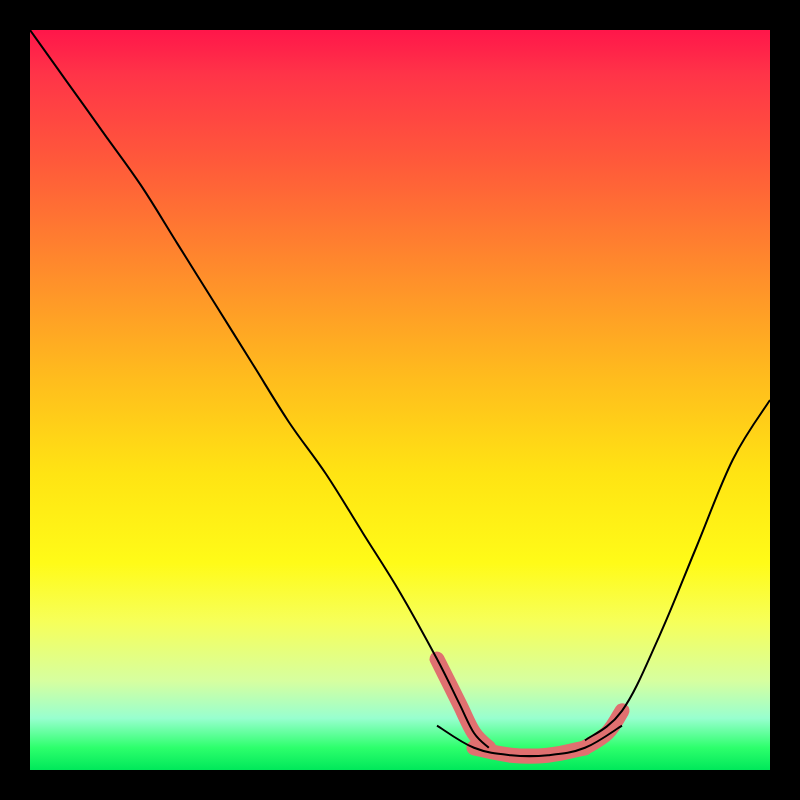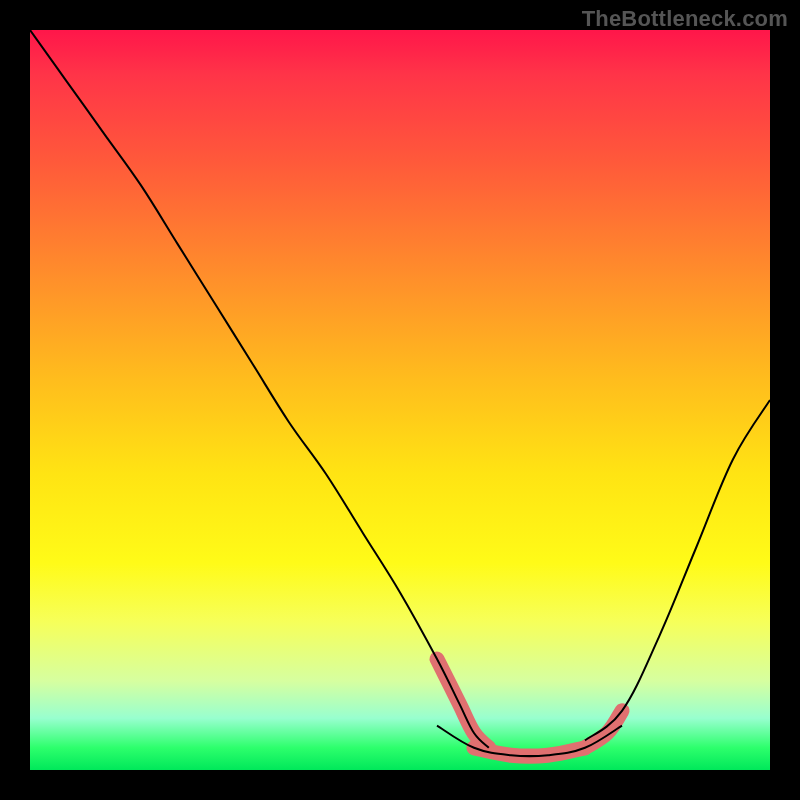--- a/index.html
+++ b/index.html
@@ -67,21 +67,20 @@
   svg.curves path.highlight {
     stroke: #e07070;
     stroke-width: 15;
     stroke-linecap: round;
   }
 </style>
 </head>
 <body>
 
 <div class="stage">
-  <div class="watermark">TheBottleneck.com</div>
 
   <div class="plot-area">
     <div class="gradient-bg"></div>
 
     <svg class="curves" viewBox="0 0 740 740" preserveAspectRatio="none">
       <path class="highlight" d="M 407.00000000000006 629 C 410.99600000000004 636.992, 422.54 660.0799999999999, 429.2 673.4 C 435.85999999999996 686.72, 438.67199999999997 695.008, 444 703 C 449.32800000000003 710.992, 456.136 715.136, 458.8 717.8"></path>
       <path class="highlight" d="M 444 717.8 C 450.66 719.132, 467.68 723.868, 481 725.2 C 494.32 726.532, 504.68 726.532, 518 725.2 C 531.32 723.868, 548.34 719.132, 555 717.8"></path>
       <path class="highlight" d="M 555 717.8 C 558.996 715.136, 570.5400000000001 709.66, 577.2 703 C 583.86 696.34, 589.336 684.7959999999999, 592 680.8"></path>
 
       <path d="M 0 0 C 6.66 9.323999999999991, 23.68 33.15199999999995, 37 51.799999999999955 C 50.32 70.44799999999995, 60.68 84.95200000000003, 74 103.60000000000002 C 87.32 122.24800000000002, 97.68 135.42, 111 155.39999999999998 C 124.32 175.37999999999997, 134.68 193.288, 148 214.60000000000002 C 161.32 235.91200000000003, 171.68 252.48800000000003, 185 273.8 C 198.32 295.11199999999997, 208.68 311.68799999999993, 222 332.99999999999994 C 235.32 354.31199999999995, 245.68 372.22, 259 392.20000000000005 C 272.32 412.18000000000006, 282.68 424.02, 296 444 C 309.32 463.98, 319.68 481.888, 333 503.2 C 346.32 524.512, 356.68 539.756, 370 562.4 C 383.32 585.044, 396.34400000000005 609.02, 407.00000000000006 629 C 417.65600000000006 648.98, 422.54 660.0799999999999, 429.2 673.4 C 435.85999999999996 686.72, 438.67199999999997 695.008, 444 703 C 449.32800000000003 710.992, 456.136 715.136, 458.8 717.8"></path>

